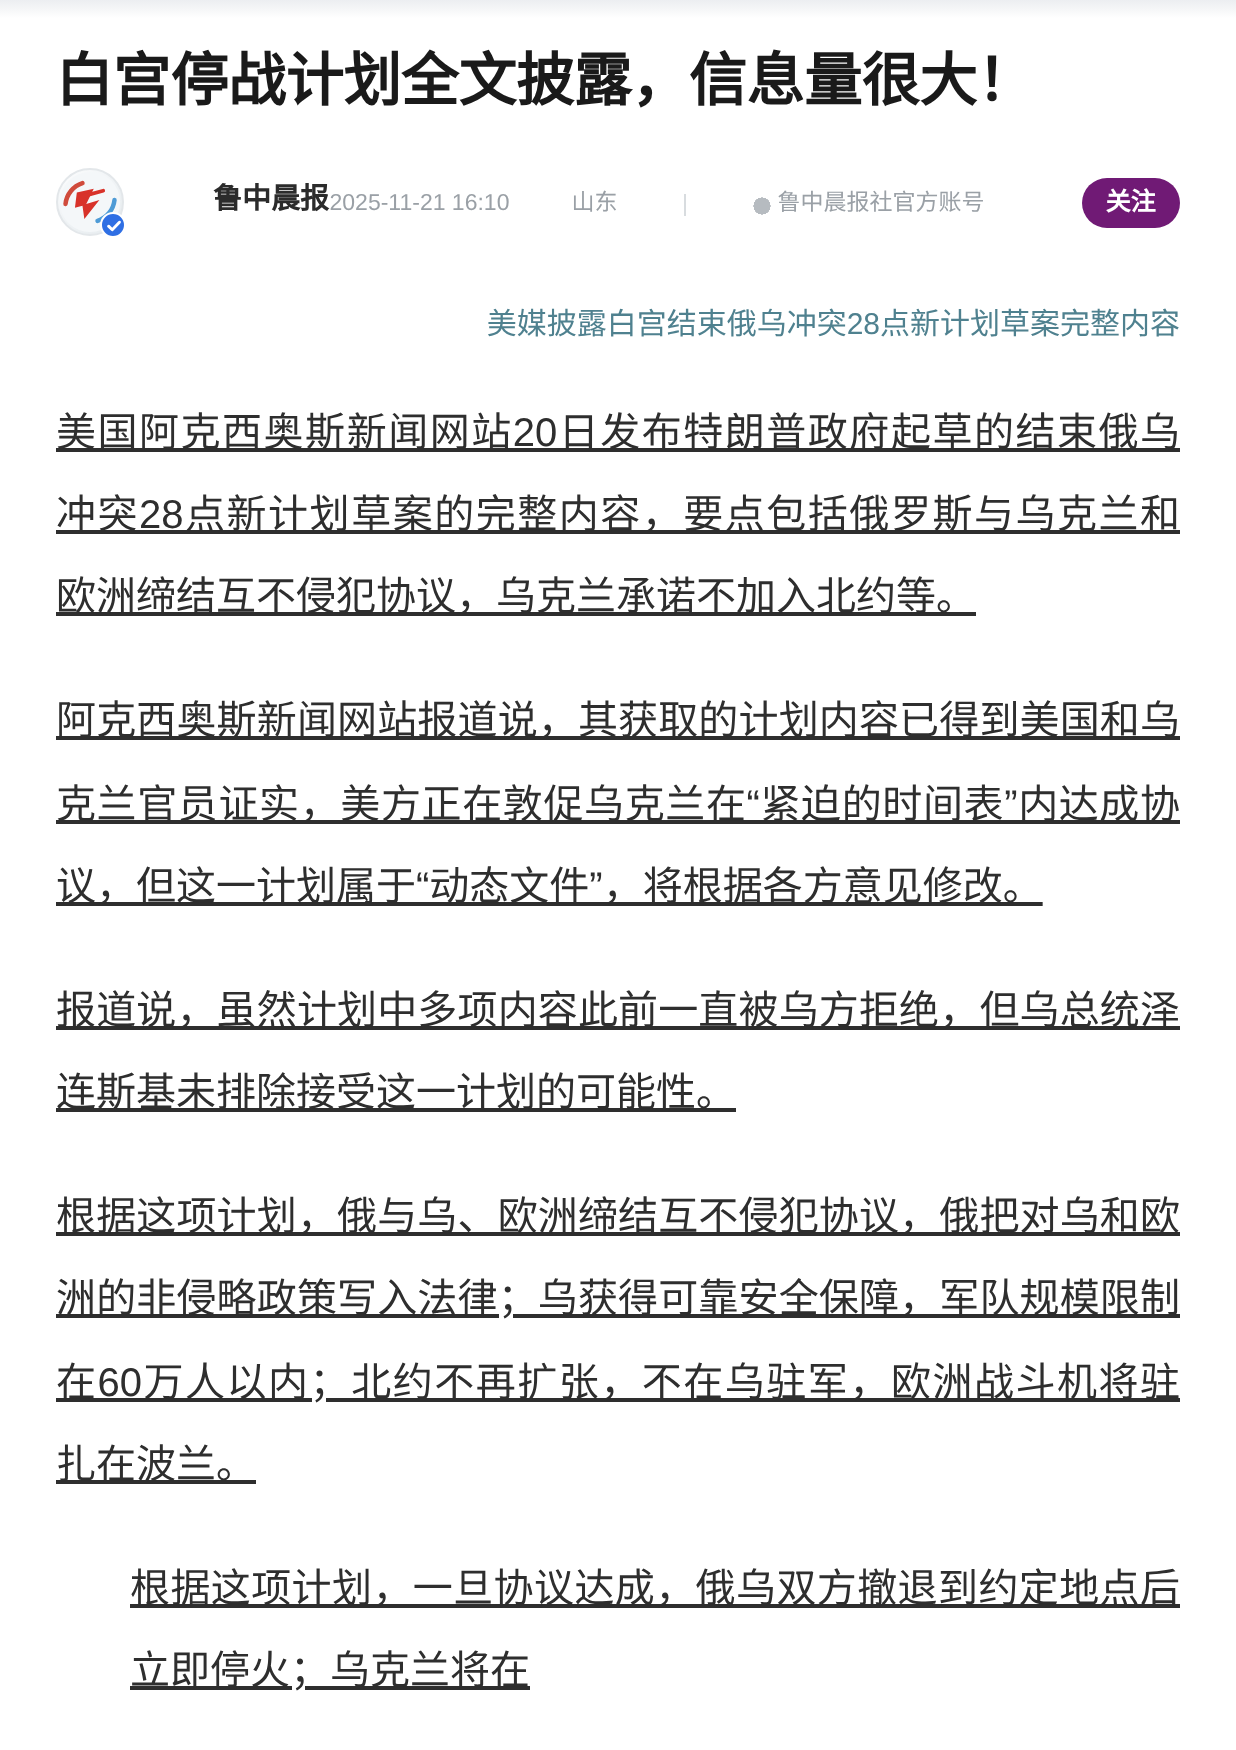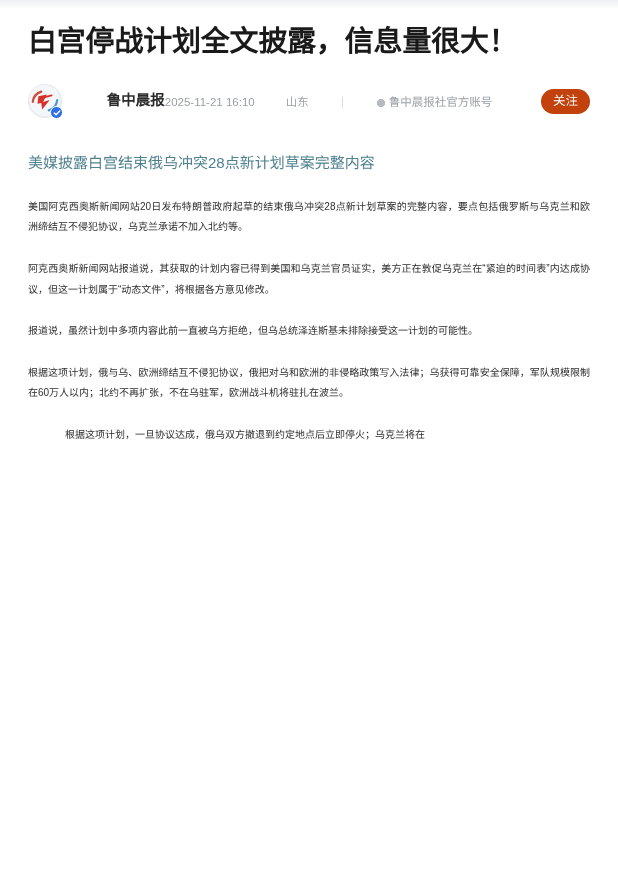--- a/index.html
+++ b/index.html
@@ -142,49 +142,52 @@
   }
 
   .follow-btn {
     flex: 0 0 auto;
     margin-left: 14px;
     min-width: 49px;
     height: 25px;
     padding: 0 12px;
     border: none;
     border-radius: 13px;
-    background: #c2410c;
+    background: #701a75;
     color: #ffffff;
     font-size: 12.5px;
     font-family: inherit;
     line-height: 25px;
     text-align: center;
     cursor: pointer;
     white-space: nowrap;
+    font-weight: bold;
   }
 
   
   .subtitle {
     margin-top: 29px;
     font-size: 15px;
     line-height: 1.5;
     color: #4f818f;
     cursor: pointer;
+    text-align: right;
   }
 
   
   .article { margin-top: 22px; }
 
   .article p {
-    font-size: 10px;
+    font-size: 20px;
     line-height: 2.06;
     color: #2e2e2e;
     margin-bottom: 21px;
     text-align: justify;
     word-break: break-all;
+    text-decoration: underline;
   }
 
   .article p:last-child { margin-bottom: 0; margin-left: 37px; }
 </style>
 </head>
 <body>
 
 <div class="top-wash"></div>
 
 <div class="page">

